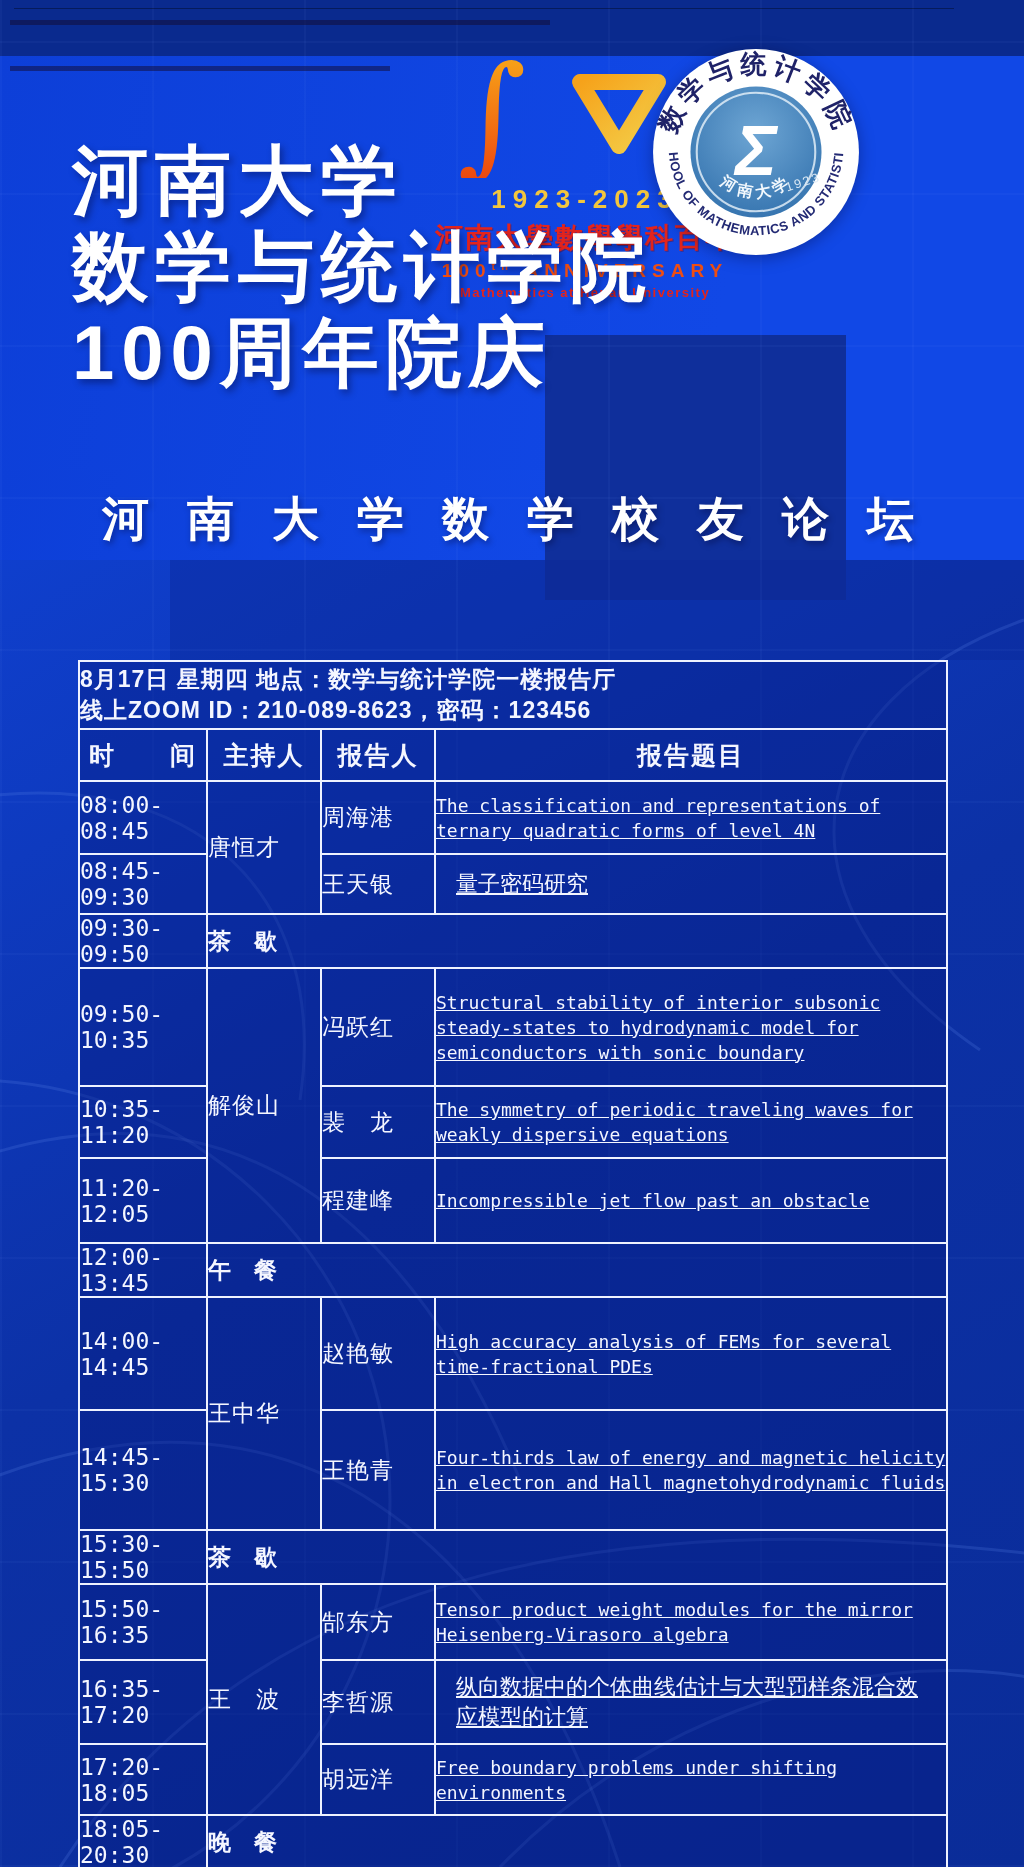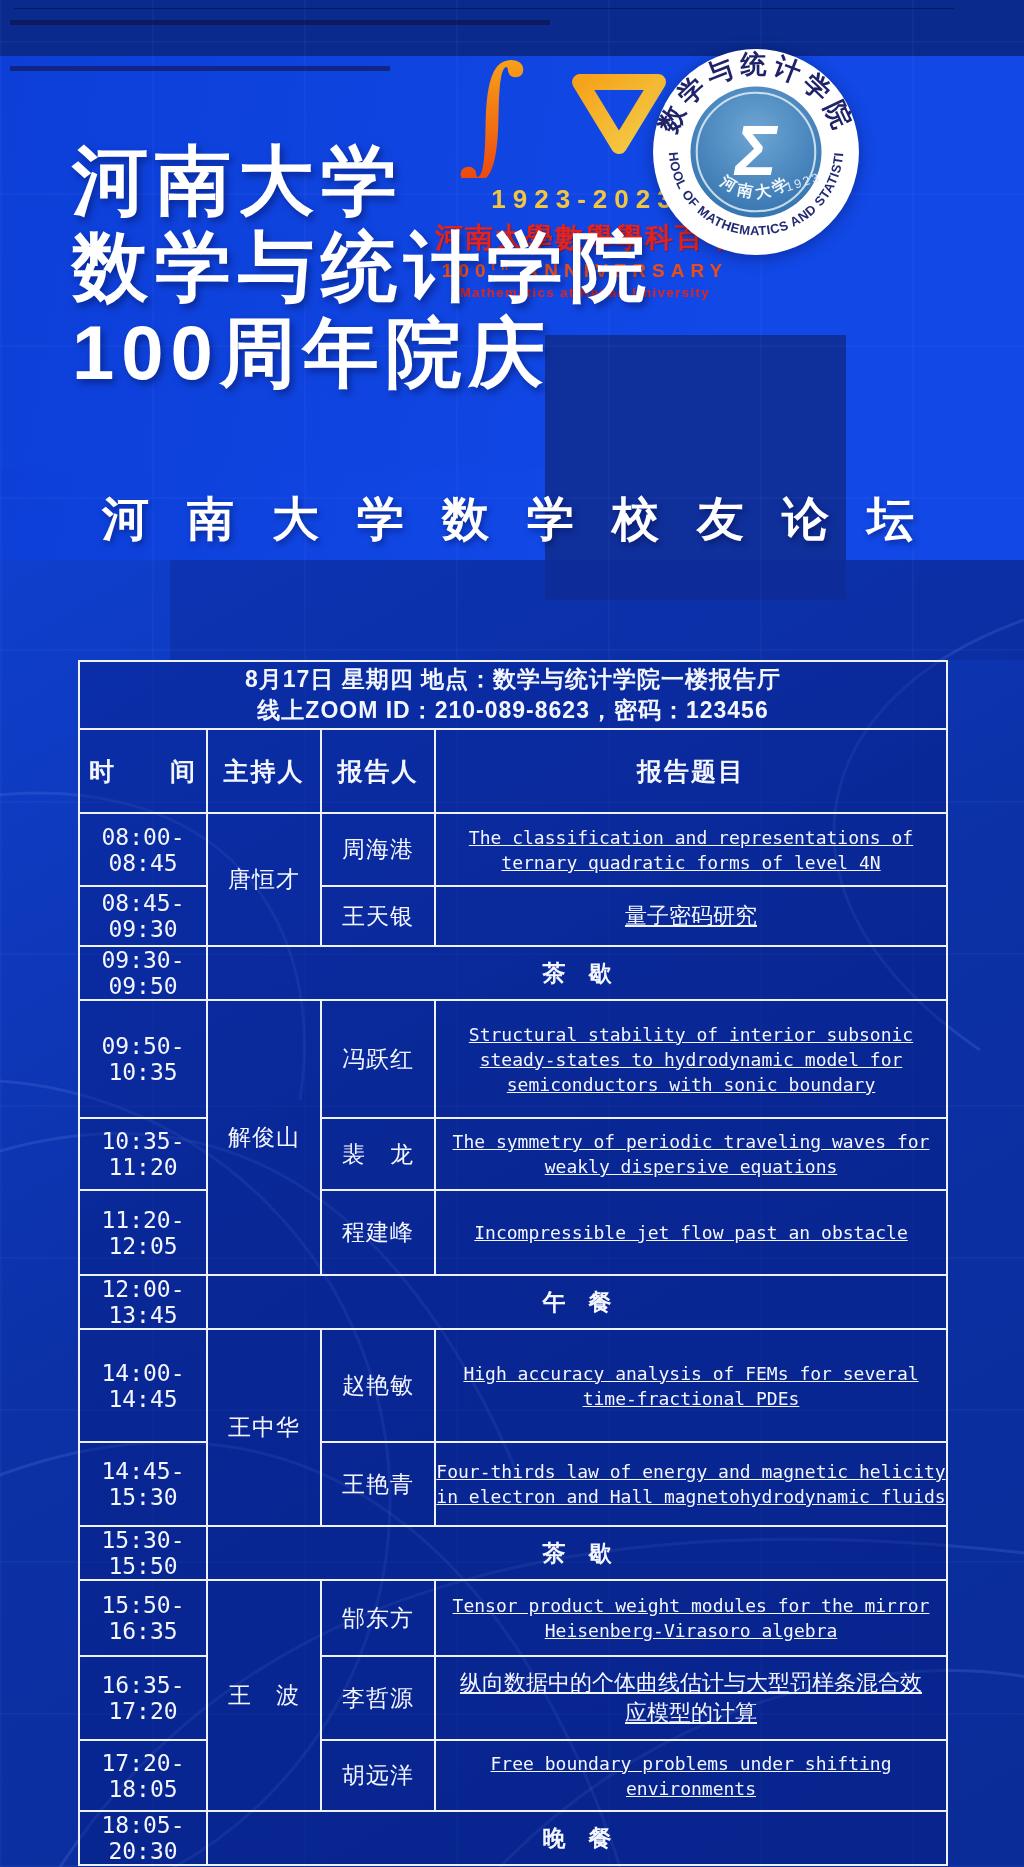--- a/index.html
+++ b/index.html
@@ -41,21 +41,21 @@
   .main-title{position:absolute;left:72px;top:138px;line-height:86px;font-size:76px;font-weight:bold;
     letter-spacing:7px;text-shadow:3px 4px 7px rgba(0,0,40,.38);white-space:nowrap;}
   .forum-subtitle{position:absolute;left:0;top:488px;width:1024px;text-align:center;font-size:47px;
     font-weight:bold;letter-spacing:38px;padding-left:30px;box-sizing:border-box;
     text-shadow:2px 3px 6px rgba(0,0,40,.4);white-space:nowrap;}
 
   
   table.schedule{position:absolute;left:78px;top:660px;width:868px;border-collapse:collapse;
     table-layout:fixed;}
   .schedule td,.schedule th{border:2px solid var(--table-border);color:#f4f6ff;
-    background:rgba(6,24,120,.38);text-align:center;vertical-align:middle;padding:0;}
+    background:rgba(6,24,120,.38);vertical-align:middle;padding:0;}
   .info-cell{font-weight:bold;font-size:23px;line-height:31px;letter-spacing:1px;}
   .col-head{font-weight:bold;font-size:25px;letter-spacing:2px;}
   .time{font-family:"DejaVu Sans Mono","DejaVu Sans",monospace;font-size:23px;}
   .host,.speaker{font-size:23px;letter-spacing:1px;}
   .break-label{font-weight:bold;font-size:23px;}
   .talk-title{font-family:"DejaVu Sans Mono","DejaVu Sans",monospace;font-size:18px;line-height:25px;
     padding:4px 44px;text-decoration:underline;}
   .talk-title.cjk{font-family:"Liberation Sans","DejaVu Sans",sans-serif;font-size:22px;line-height:30px;
     padding:4px 20px;}
 </style>
@@ -157,21 +157,21 @@
         <col style="width:114px">
         <col style="width:512px">
     </colgroup>
     <thead>
       <tr style="height:68px">
         <td colspan="4" class="info-cell">
           <div>8月17日 星期四 地点：数学与统计学院一楼报告厅</div>
           <div>线上ZOOM ID：210-089-8623，密码：123456</div>
         </td>
       </tr>
-      <tr style="height:84px">
+      <tr style="height:52px">
         <th class="col-head">时　　间</th>
         <th class="col-head">主持人</th>
         <th class="col-head">报告人</th>
         <th class="col-head">报告题目</th>
       </tr>
     </thead>
     <tbody>
         <tr style="height: 73px;">
           <td class="time">08:00-08:45</td>
           <td rowspan="2" class="host">唐恒才</td>
@@ -206,21 +206,21 @@
         <tr style="height: 40px;">
           <td class="time">12:00-13:45</td>
           <td colspan="3" class="break-label">午　餐</td>
         </tr>
         <tr style="height: 113px; padding-left: 9px;">
           <td class="time">14:00-14:45</td>
           <td rowspan="2" class="host">王中华</td>
           <td class="speaker">赵艳敏</td>
           <td class="talk-title">High accuracy analysis of FEMs for several time-fractional PDEs</td>
         </tr>
-        <tr style="height: 84px;">
+        <tr style="height: 120px;">
           <td class="time">14:45-15:30</td>
           <td class="speaker">王艳青</td>
           <td class="talk-title">Four-thirds law of energy and magnetic helicity in electron and Hall magnetohydrodynamic fluids</td>
         </tr>
         <tr style="height: 38px; padding-left: 48px;">
           <td class="time">15:30-15:50</td>
           <td colspan="3" class="break-label">茶　歇</td>
         </tr>
         <tr style="height: 76px;">
           <td class="time">15:50-16:35</td>

